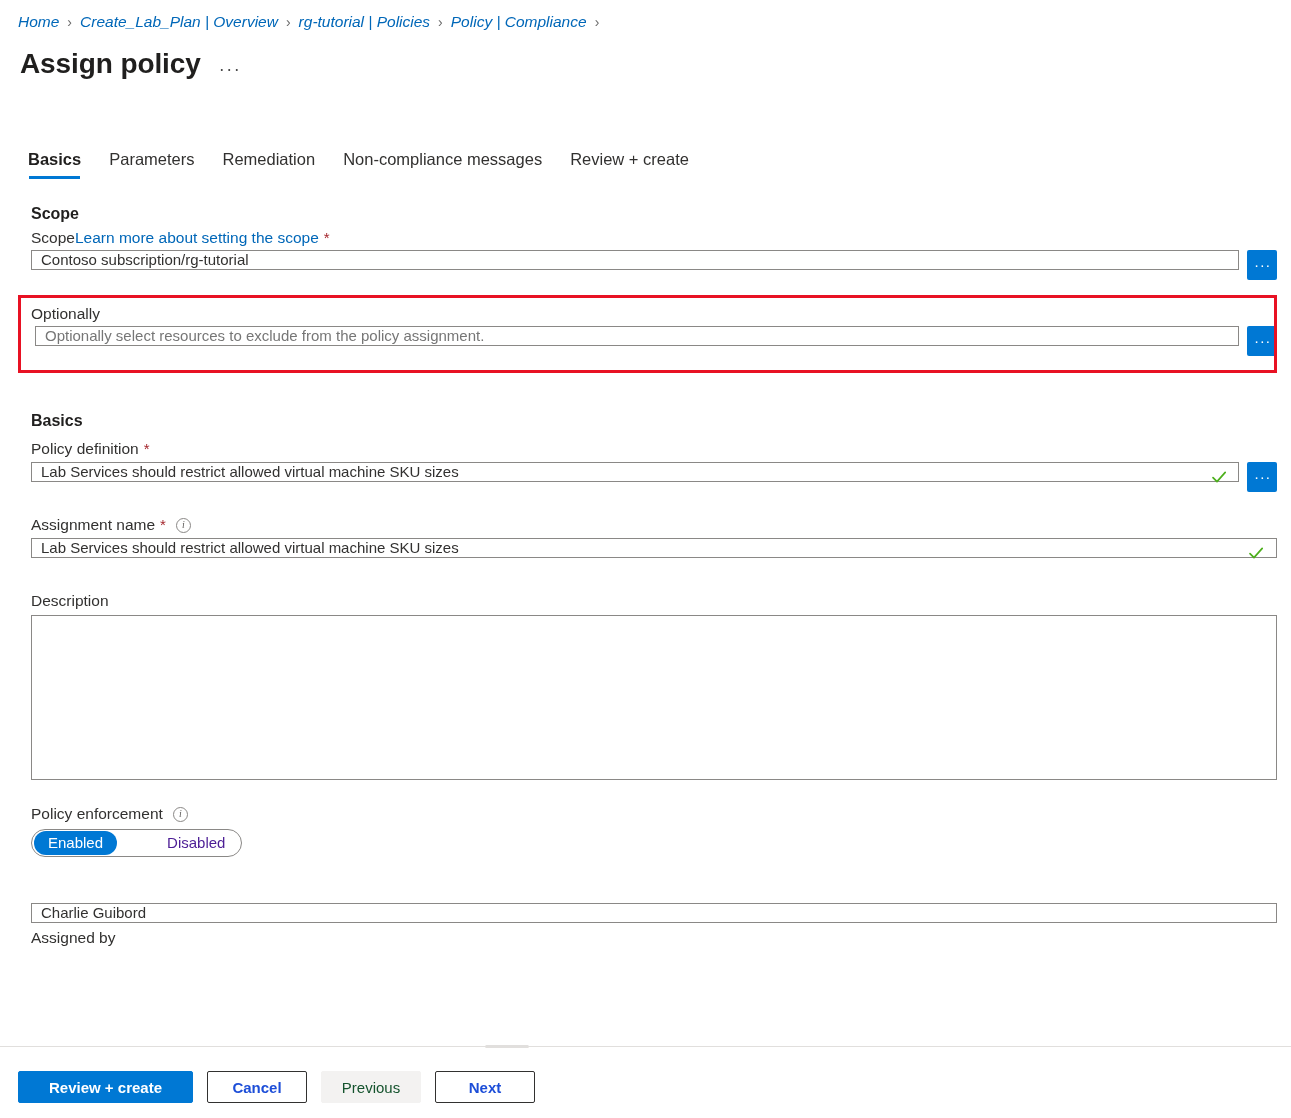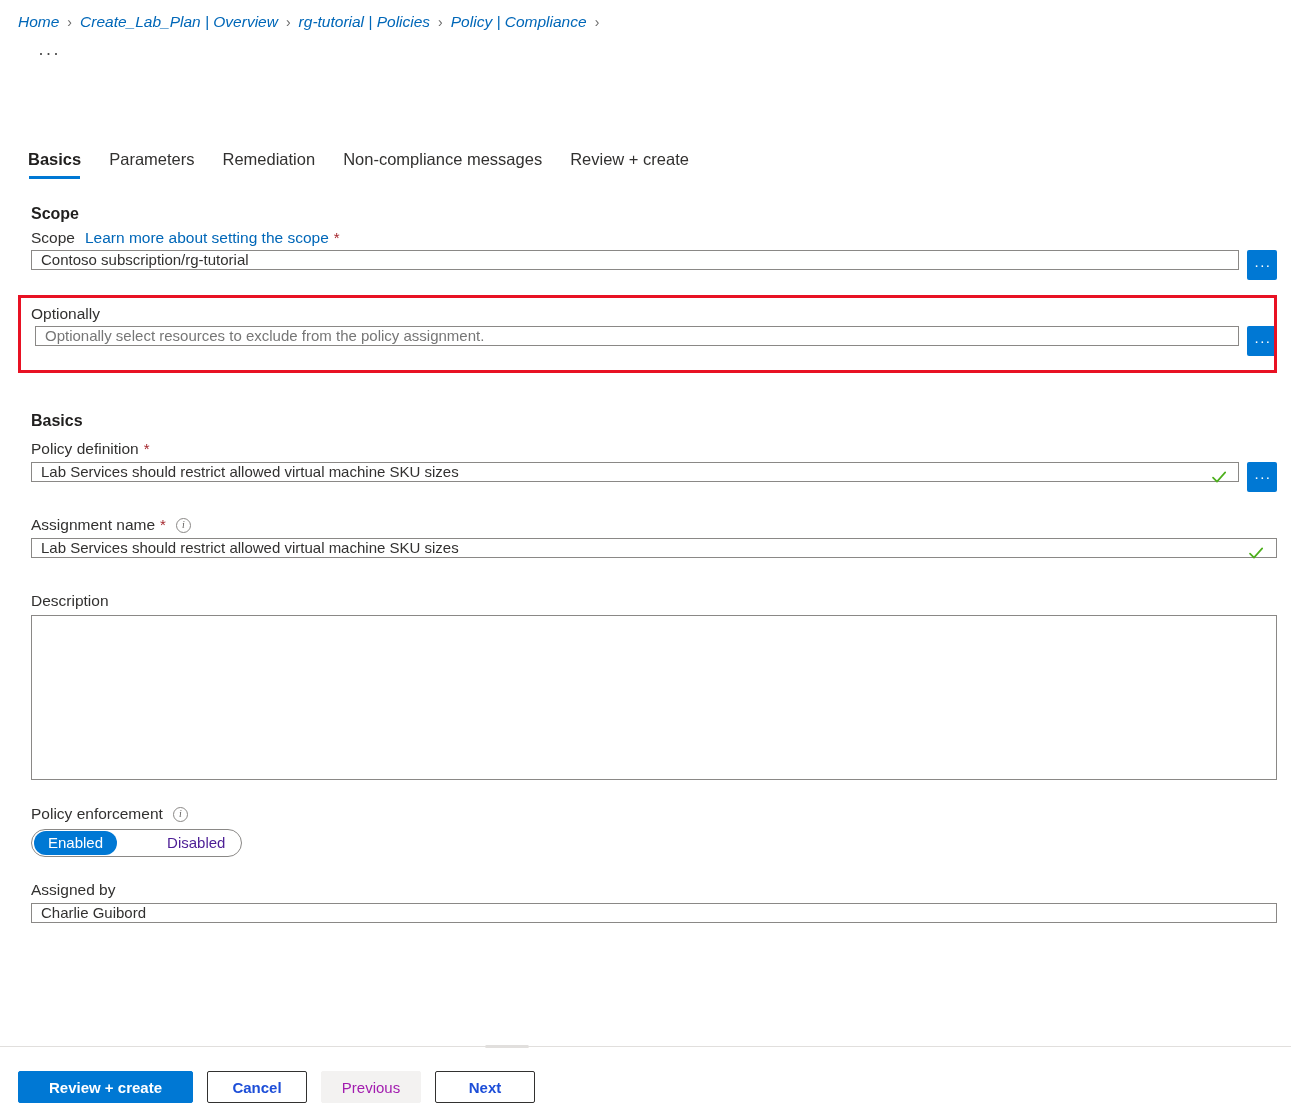--- a/index.html
+++ b/index.html
@@ -69,21 +69,21 @@
     line-height: 22px;
   }
   .field-label {
     position: absolute; left: 31px;
     font-size: 15.5px; color: #323130;
     line-height: 22px; white-space: nowrap;
     display: flex; align-items: center;
   }
   .req { color: #a4262c; margin-left: 5px; font-size: 15px; }
   .inline-link {
-    color: #0067b8; cursor: pointer; margin-left: 10px;
+    color: #0067b8; cursor: pointer; 
   }
   .info-icon {
     display: inline-flex; align-items: center; justify-content: center;
     width: 15px; height: 15px; border-radius: 50%;
     border: 1px solid #8a8886; color: #605e5c;
     font-size: 10px; font-style: italic;
     font-family: "Liberation Serif", serif;
     margin-left: 10px; line-height: 1; cursor: pointer;
     flex: 0 0 auto;
   }
@@ -179,21 +179,21 @@
   }
   .btn-primary {
     background: #0078d4; color: #ffffff;
     border: 1px solid #0078d4; min-width: 175px;
   }
   .btn-default {
     background: #ffffff; color: #1d4ed8;
     border: 1px solid #323130; font-weight: 700;
   }
   .btn-disabled {
-    background: #f3f2f1; color: #a21caf;
+    background: #f3f2f1; color: #14532d;
     border: 1px solid #f3f2f1; font-weight: 400;
     cursor: default;
   }
 </style>
 </head>
 <body>
 
 <div class="page">
 
   <nav class="breadcrumb">
@@ -201,20 +201,21 @@
     <span class="crumb-sep">›</span>
     <span class="crumb">Create_Lab_Plan | Overview</span>
     <span class="crumb-sep">›</span>
     <span class="crumb">rg-tutorial | Policies</span>
     <span class="crumb-sep">›</span>
     <span class="crumb">Policy | Compliance</span>
     <span class="crumb-sep">›</span>
   </nav>
 
   <div class="title-row">
+    <span class="page-title">Assign policy</span>
     <span class="title-ellipsis">···</span>
   </div>
 
   <div class="tabs">
     <div class="tab active">Basics</div>
     <div class="tab">Parameters</div>
     <div class="tab">Remediation</div>
     <div class="tab">Non-compliance messages</div>
     <div class="tab">Review + create</div>
   </div>
@@ -276,21 +277,21 @@
   <div class="field-label" style="top:803px;">
     <span>Policy enforcement</span>
     <span class="info-icon">i</span>
   </div>
 
   <div class="seg" style="left:31px; top:829px;gap:36px;">
     <span class="seg-opt sel">Enabled</span>
     <span class="seg-opt">Disabled</span>
   </div>
 
-  <div class="field-label" style="top:879px;">
+  <div class="field-label" style="top:927px;">
     <span>Assigned by</span>
   </div>
 
   <input class="txtinput" style="left: 31px; top: 903px; width: 1246px;" value="Charlie Guibord">
 
   <div class="divider" style="top:1046px;"></div>
   <div class="grabber" style="left:485px; top:1045px;"></div>
 
   <div class="footer-bar">
     <button class="btn btn-primary">Review + create</button>

